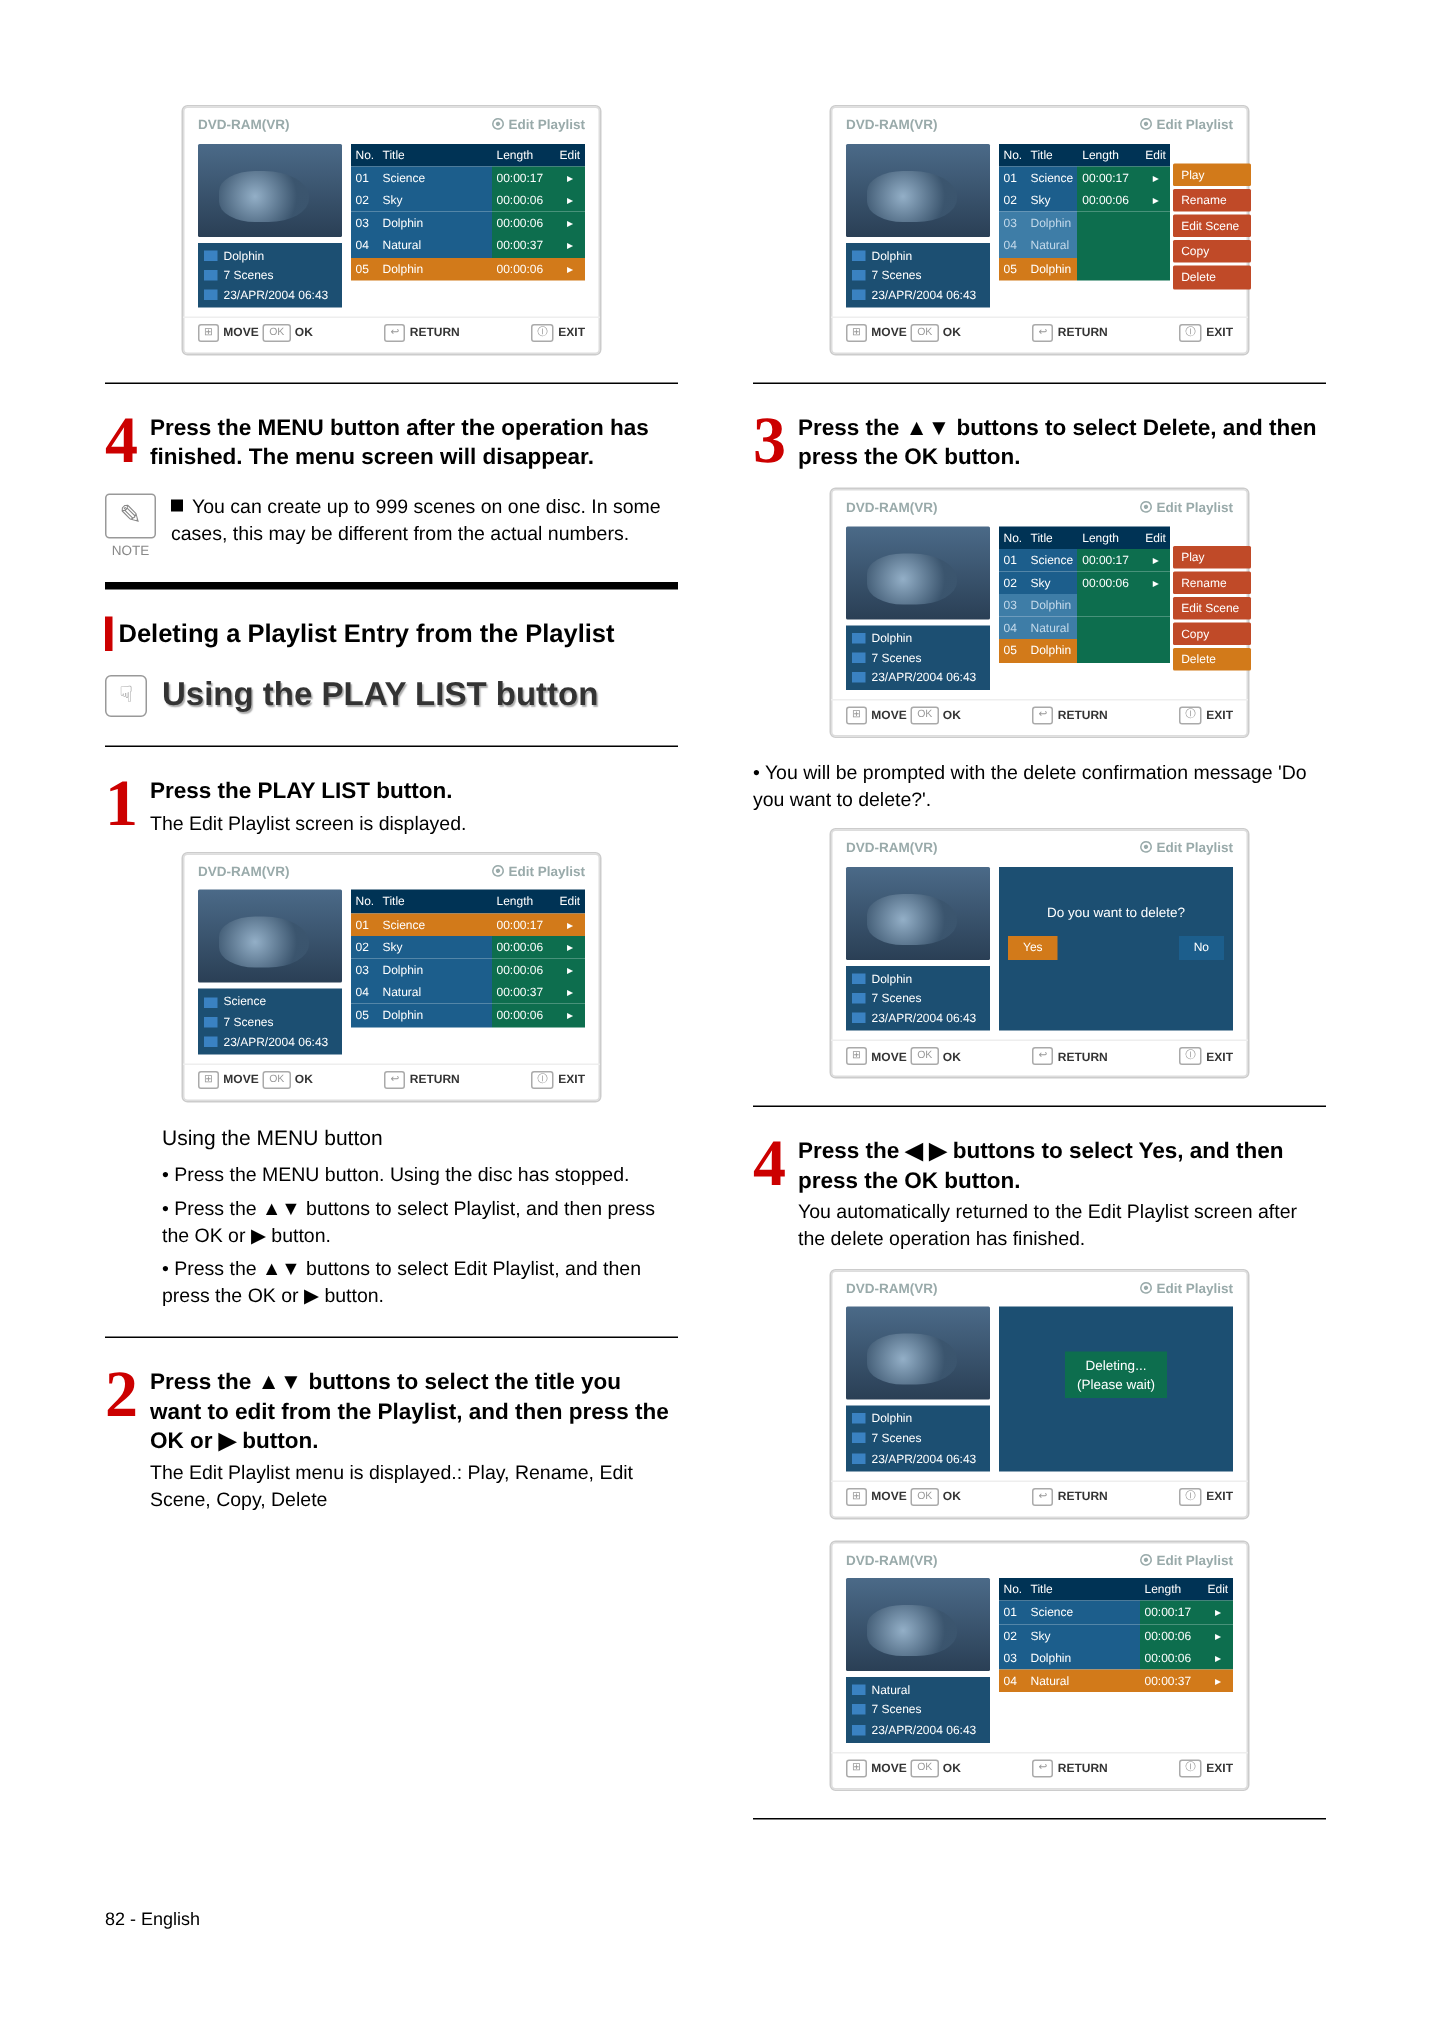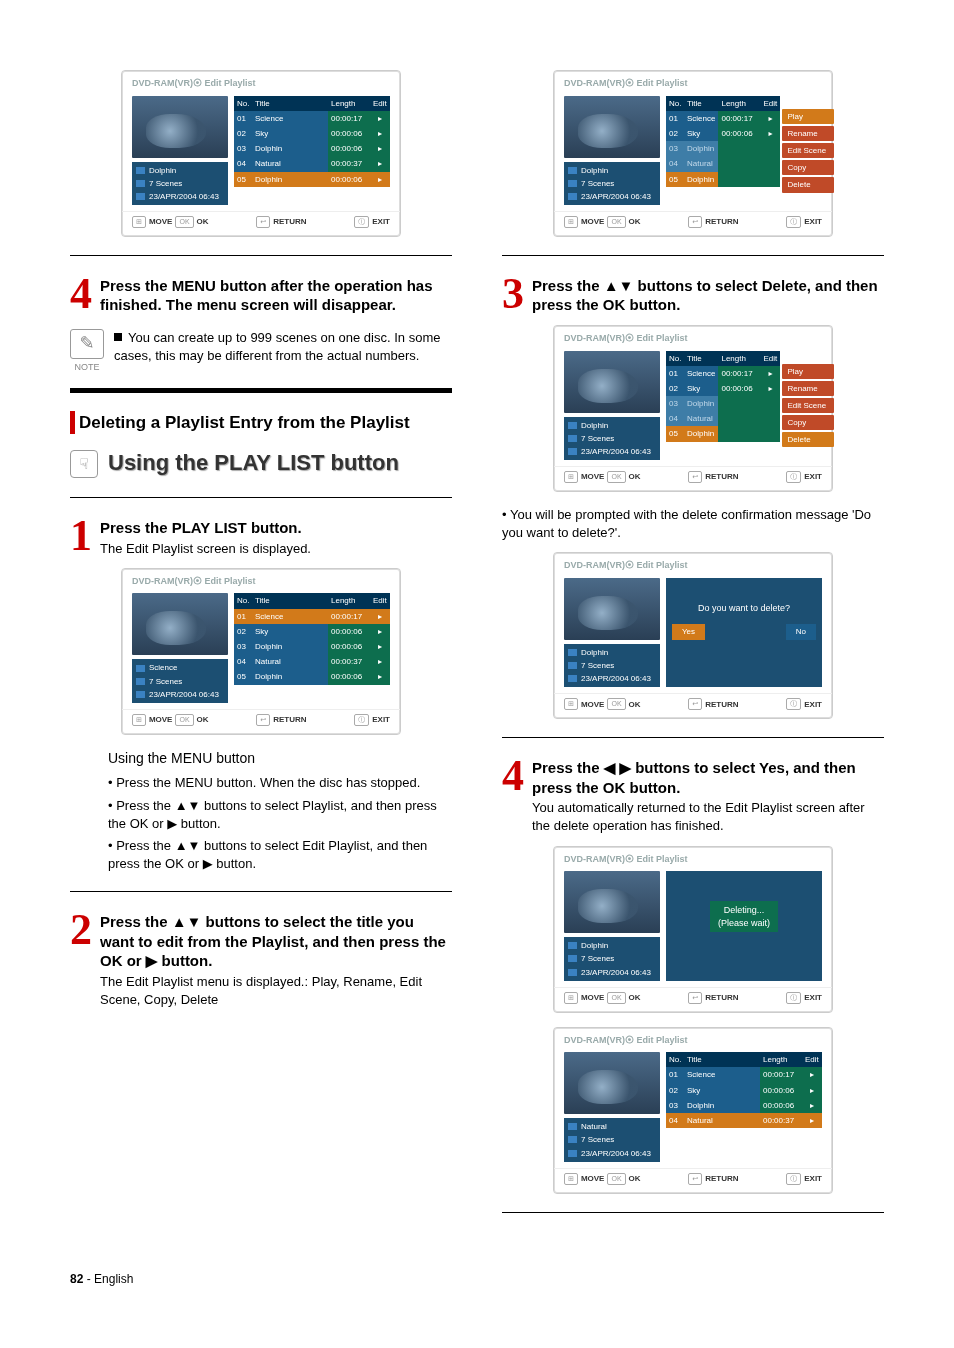--- a/index.html
+++ b/index.html
@@ -34,21 +34,21 @@
 
   .playlist-btn-row { display:flex; align-items:center; margin:14px 0;}
   .playlist-btn-title { font-weight:bold; font-size:22px; color:#333; text-shadow: 1px 1px 1px #aaa;}
 
   .subhead { font-weight:normal; font-size:14px; margin: 14px 0 6px 0; }
   .body-bullets { font-size:13px; }
   .body-bullets p { margin-bottom:4px; }
 
   
   .tv { width: 280px; border:1px solid #ccc; border-radius:4px; margin: 10px auto 14px auto; font-size:9px; background:#fff; box-shadow: inset 0 0 0 1px #ddd; }
-  .tv-bar { display:flex; justify-content:flex-start; padding:6px 10px; color:#9aa; font-weight:bold; font-size:9px;}
+  .tv-bar { display:flex; justify-content:space-between; padding:6px 10px; color:#9aa; font-weight:bold; font-size:9px;}
   .tv-body { display:flex; padding:0 10px 6px 10px; gap:6px;}
   .tv-left { width: 96px; }
   .tv-thumb { width:96px; height:62px; background: linear-gradient(#4b6a88, #2a3f55); border-radius:1px; position:relative;}
   .tv-thumb::after{content:""; position:absolute; left:14px; top:18px; width:60px; height:34px; background: radial-gradient(circle at 40% 50%, #98b4cc 0%, #3b556e 70%); border-radius:40% 50% 45% 40%; opacity:.95;}
   .tv-meta { background:#1c4f72; color:#fff; padding:2px 4px; margin-top:4px; font-size:8px;}
   .tv-meta div { padding:1px 0;}
   .tv-meta .meta-name { display:flex; gap:4px; align-items:center;}
   .meta-ico { width:9px; height:7px; background:#3a82c2; display:inline-block;}
   .tv-right { flex:1;}
   .tv-grid-head { display:grid; grid-template-columns: 18px 1fr 42px 20px; color:#fff; background:#003355; }
@@ -69,21 +69,21 @@
   .tv-footer span { display:flex; align-items:center; gap:3px;}
   .tv-badge { display:inline-block; padding:0 3px; border:1px solid #aaa; border-radius:2px; font-size:7px; color:#999;}
 
   .tv-msg { color:#fff; font-size:9px; text-align:center; padding: 24px 6px;}
   .tv-yn { display:flex; gap:8px; justify-content:space-between; margin-top:10px;}
   .tv-yn span{ padding:2px 10px; font-size:8px; color:#fff; background:#1c5e8c;}
   .tv-yn span.sel{ background:#d27a1a;}
   .tv-context-col { display:flex; flex-direction:column;}
 
   .page-foot { margin-top: 40px; font-size:12px;}
-  .page-foot b { font-weight:bold;}
+  .page-foot b { font-weight:normal;}
   .inline-note { font-size:13px; margin: 8px 0 0 0;}
 </style>
 </head>
 <body>
 
 <div class="columns">
 
 <div class="col">
 
   <div class="tv">
@@ -281,21 +281,21 @@
       <span>
             <span class="tv-badge">Ⓘ</span>
             <b>EXIT</b>
           </span>
     </div>
   </div>
 
   <div style="margin-left:38px;">
     <div class="subhead">Using the MENU button</div>
     <div class="body-bullets">
-      <p>• Press the MENU button. When the disc has stopped.</p>
+      <p>• Press the MENU button. Using the disc has stopped.</p>
       <p><span>• Press the </span>▲▼<span> buttons to select Playlist, and then press the OK or </span>▶<span> button.</span></p>
       <p><span>• Press the </span>▲▼<span> buttons to select Edit Playlist, and then press the OK or </span>▶<span> button.</span></p>
     </div>
   </div>
 
   <hr>
 
   <div class="step-row">
     <div class="step-num">2</div>
     <div class="step-body">

